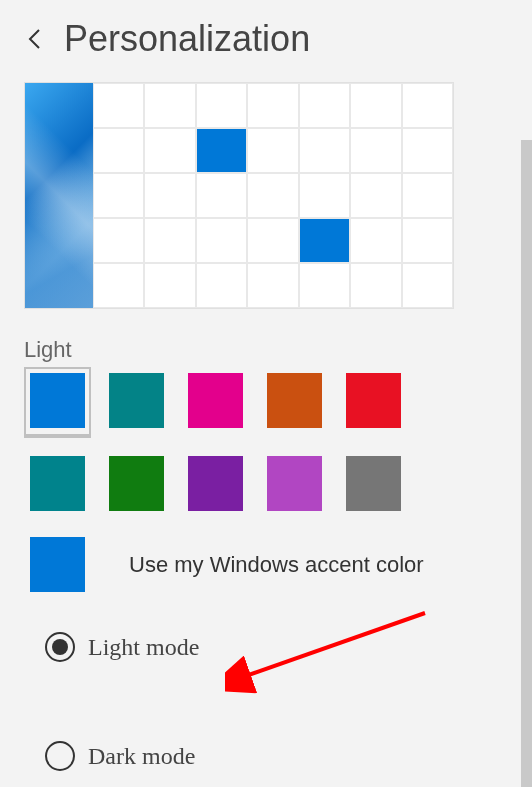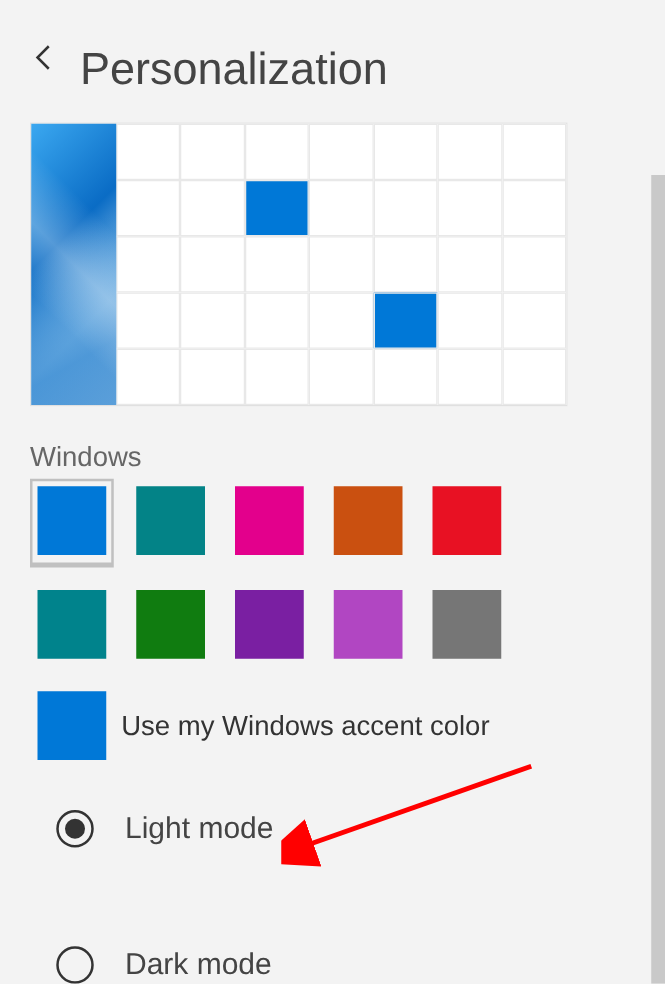--- a/index.html
+++ b/index.html
@@ -7,22 +7,22 @@
       width: 532px;
       height: 787px;
       background: #f3f3f3;
       font-family: 'Segoe UI', -apple-system, sans-serif;
       color: #333;
       position: relative;
       overflow: hidden;
     }
     .header {
       display: flex;
+      align-items: center;
       padding: 18px 22px 10px 22px;
-      margin-top: 16px;
     }
     .back-icon {
       width: 24px;
       height: 24px;
       cursor: pointer;
       display: flex;
       align-items: center;
       justify-content: center;
       margin-right: 18px;
     }
@@ -86,32 +86,33 @@
     }
     .swatch-wrap.selected {
       border-color: #c0c0c0;
       border-bottom-width: 4px;
       padding-bottom: 6px;
     }
     .accent-row {
       display: flex;
       align-items: center;
       margin: 26px 24px 0 30px;
-      gap: 12px;
+      gap: 44px;
     }
     .accent-text {
       font-size: 22px;
       color: #333;
     }
     .radio-row {
       display: flex;
       align-items: center;
       margin: 40px 24px 0 45px;
-      gap: 25px;
+      gap: 13px;
       cursor: pointer;
+      font-family: Liberation Serif, serif;
     }
     .radio-row + .radio-row {
       margin-top: 79px;
     }
     .radio {
       width: 30px;
       height: 30px;
       border: 2px solid #333;
       border-radius: 50%;
       display: flex;
@@ -188,21 +189,21 @@
     <div class="preview-cell"></div>
   <div class="preview-cell"></div>
     <div class="preview-cell"></div>
     <div class="preview-cell"></div>
     <div class="preview-cell"></div>
     <div class="preview-cell"></div>
     <div class="preview-cell"></div>
     <div class="preview-cell"></div>
 </div>
 
-<div class="section-label">Windows</div>
+<div class="section-label">Light</div>
 
 <div class="swatches-row">
   <div class="swatch-wrap selected">
       <div class="swatch" style="background:#0078d7"></div>
     </div>
   <div class="swatch-wrap">
       <div class="swatch" style="background:#038387"></div>
     </div>
   <div class="swatch-wrap">
       <div class="swatch" style="background:#e3008c"></div>

